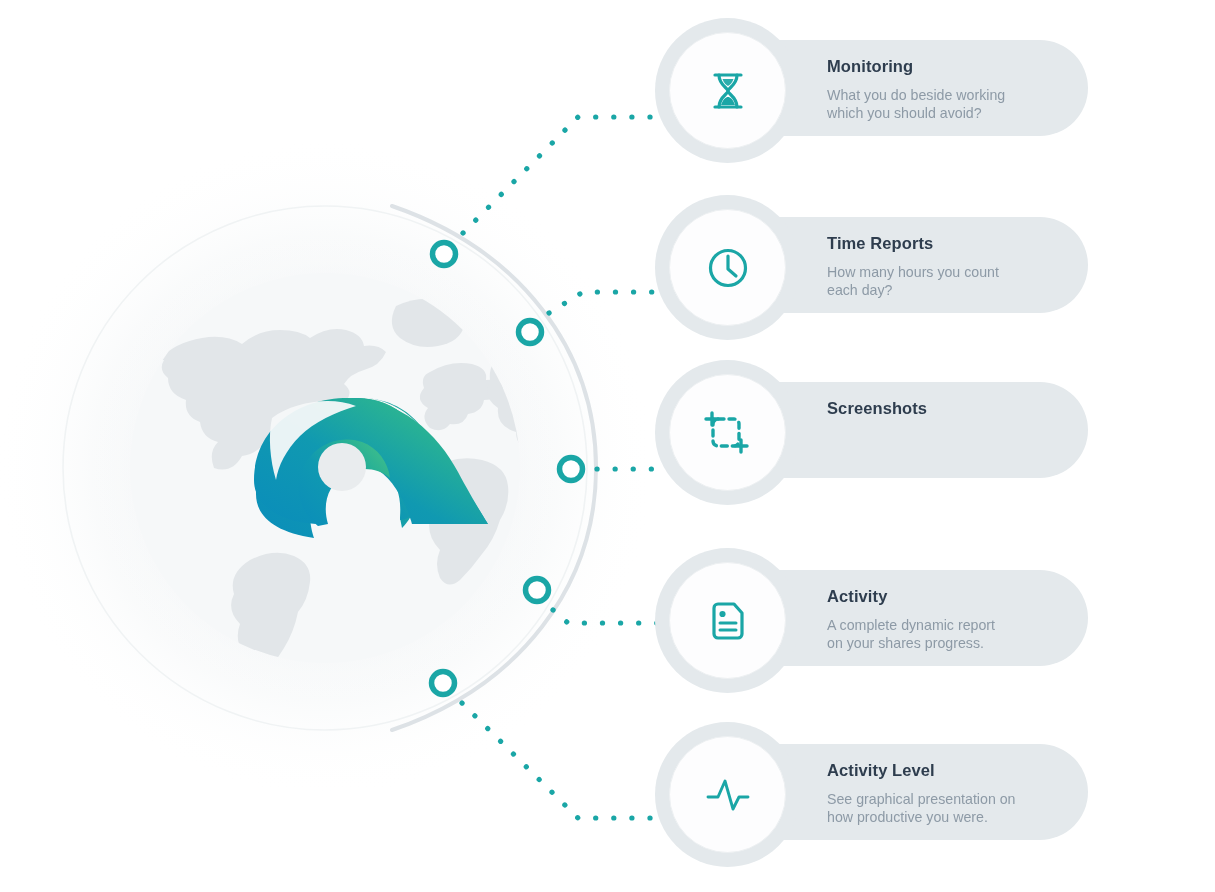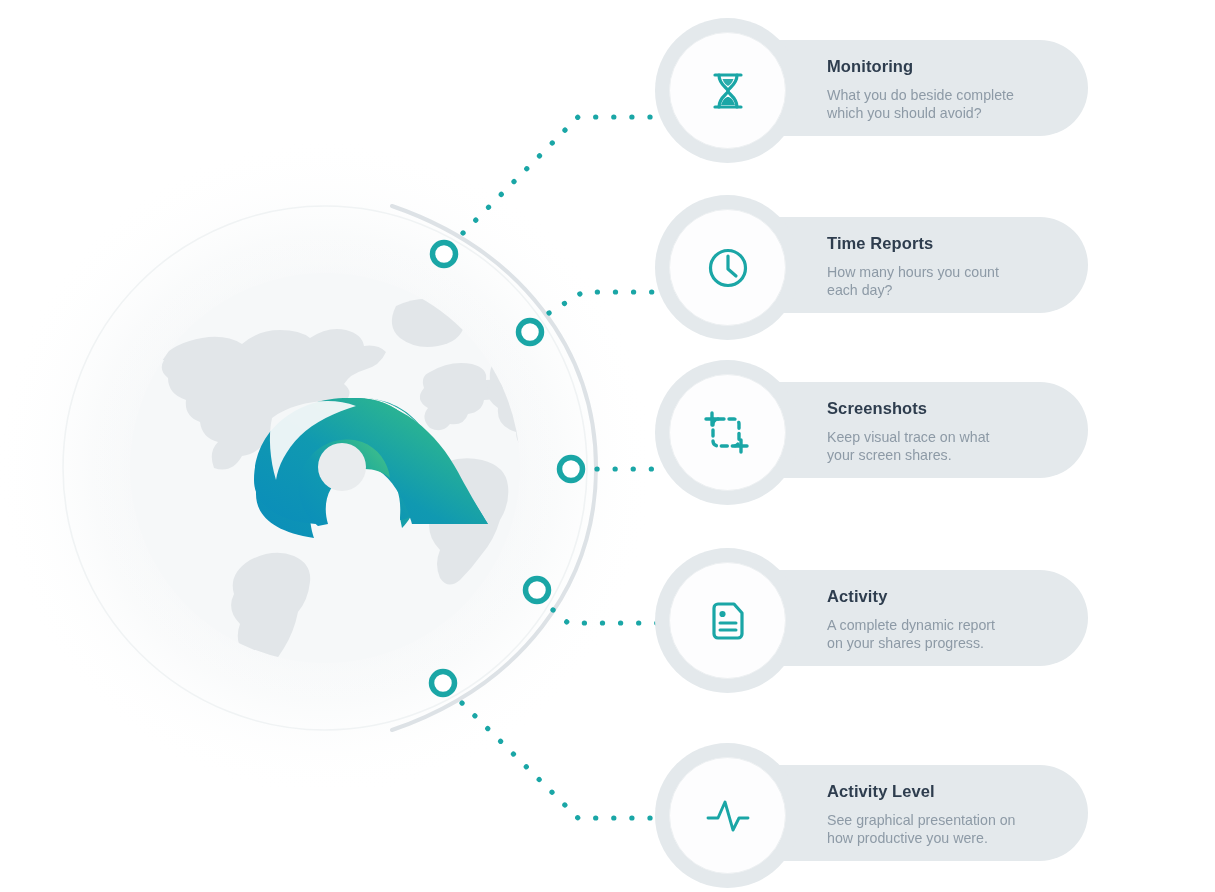--- a/index.html
+++ b/index.html
@@ -219,21 +219,21 @@
               <path d="M14 7 C14 17 23 20 23 23 C23 26 14 29 14 39"></path>
               <path d="M32 7 C32 17 23 20 23 23 C23 26 32 29 32 39"></path>
             </g>
             <path d="M16 37 C18 31 21 29 23 29 C25 29 28 31 30 37 Z" fill="#1aa6a6"></path>
             <path d="M17.5 11 C19 15 21 17 23 18 C25 17 27 15 28.5 11 Z" fill="#1aa6a6" opacity="0.92"></path>
           </svg>
         </div>
       </div>
       <div class="txt">
         <p class="card-title">Monitoring</p>
-        <p class="card-desc">What you do beside complete
+        <p class="card-desc">What you do beside working
 which you should avoid?</p>
       </div>
     </div>
 
     <div class="card" style="top:195px">
       <div class="pill"></div>
       <div class="ring">
         <div class="ring-inner">
           <svg class="ico" width="46" height="46" viewBox="0 0 46 46">
             <circle cx="23" cy="23" r="17.5" fill="none" stroke="#1aa6a6" stroke-width="3.2"></circle>
@@ -267,22 +267,20 @@
               <g transform="translate(37,36)">
                 <line x1="-6" y1="0" x2="6" y2="0"></line>
                 <line x1="0" y1="-6" x2="0" y2="6"></line>
               </g>
             </g>
           </svg>
         </div>
       </div>
       <div class="txt">
         <p class="card-title">Screenshots</p>
-        <p class="card-desc">Keep visual trace on what
-your screen shares.</p>
       </div>
     </div>
 
     <div class="card" style="top:548px">
       <div class="pill"></div>
       <div class="ring">
         <div class="ring-inner">
           <svg class="ico" width="44" height="46" viewBox="0 0 44 46">
             <path d="M12 6 L28 6 L36 15 L36 36 A4 4 0 0 1 32 40 L12 40
                      A4 4 0 0 1 8 36 L8 10 A4 4 0 0 1 12 6 Z" fill="none" stroke="#1aa6a6" stroke-width="3.2" stroke-linejoin="round"></path>
@@ -292,21 +290,21 @@
           </svg>
         </div>
       </div>
       <div class="txt">
         <p class="card-title">Activity</p>
         <p class="card-desc">A complete dynamic report
 on your shares progress.</p>
       </div>
     </div>
 
-    <div class="card" style="top:743px">
+    <div class="card" style="top:722px">
       <div class="pill"></div>
       <div class="ring">
         <div class="ring-inner">
           <svg class="ico" width="50" height="44" viewBox="0 0 50 44">
             <path d="M5 24 L15 24 L22 8 L30 36 L36 24 L45 24" fill="none" stroke="#1aa6a6" stroke-width="2.9" stroke-linecap="round" stroke-linejoin="round"></path>
           </svg>
         </div>
       </div>
       <div class="txt">
         <p class="card-title">Activity Level</p>

